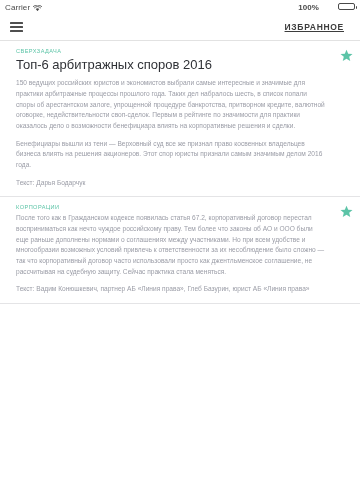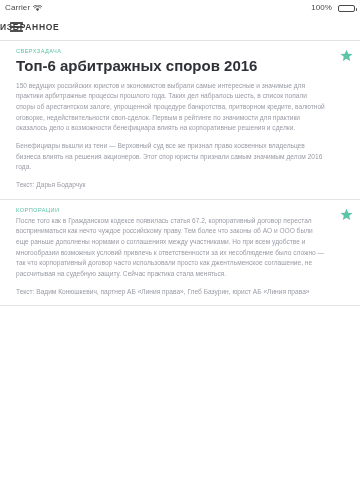--- a/index.html
+++ b/index.html
@@ -37,23 +37,24 @@
     position: absolute;
     left: 0; right: 0;
     text-align: center;
     font-size: 8px;
     font-weight: bold;
     color: #3c3c3c;
   }
   .status-right {
     margin-left: auto;
     display: flex;
-    align-items: flex-end;
-    gap: 6px;
+    align-items: flex-start;
+    gap: 19px;
     z-index: 2;
+    font-weight: bold;
   }
   .wifi-icon {
     display: inline-block;
     width: 9px;
     height: 7px;
     position: relative;
   }
   .wifi-icon svg { display:block; }
   .battery {
     width: 17px;
@@ -101,27 +102,28 @@
   }
   .hamburger span {
     display: block;
     height: 1.6px;
     width: 100%;
     background: #4f4f4f;
     border-radius: 0.5px;
   }
   .nav-title {
     position: absolute;
-    left: 0; right: 1px;
-    text-align: left;
+    left: 0; right: 16px;
+    text-align: right;
     font-size: 8.5px;
     font-weight: bold;
     letter-spacing: 0.7px;
     color: #3d3d3d;
     pointer-events: none;
+    text-decoration: underline;
   }
 
   
   .article-list {
     background: #ffffff;
   }
   .article {
     position: relative;
     padding: 7px 34px 8px 16px;
     border-bottom: 1px solid #e4e4e6;
@@ -129,25 +131,25 @@
   }
   .article-category {
     font-size: 5.6px;
     letter-spacing: 0.45px;
     color: #5cc4a7;
     text-transform: uppercase;
     margin-bottom: 3px;
     font-weight: normal;
   }
   .article-title {
-    font-size: 15px;
+    font-size: 13px;
     color: #2f3136;
     margin-bottom: 5px;
     line-height: 1.25;
-    font-weight: bold;
+    font-weight: normal;
   }
   .article-body p {
     margin: 0 0 7px 0;
     font-size: 6.6px;
     line-height: 1.62;
     color: #9a9ca6;
     text-align: left;
   }
   .article-credit {
     font-size: 6.6px;

